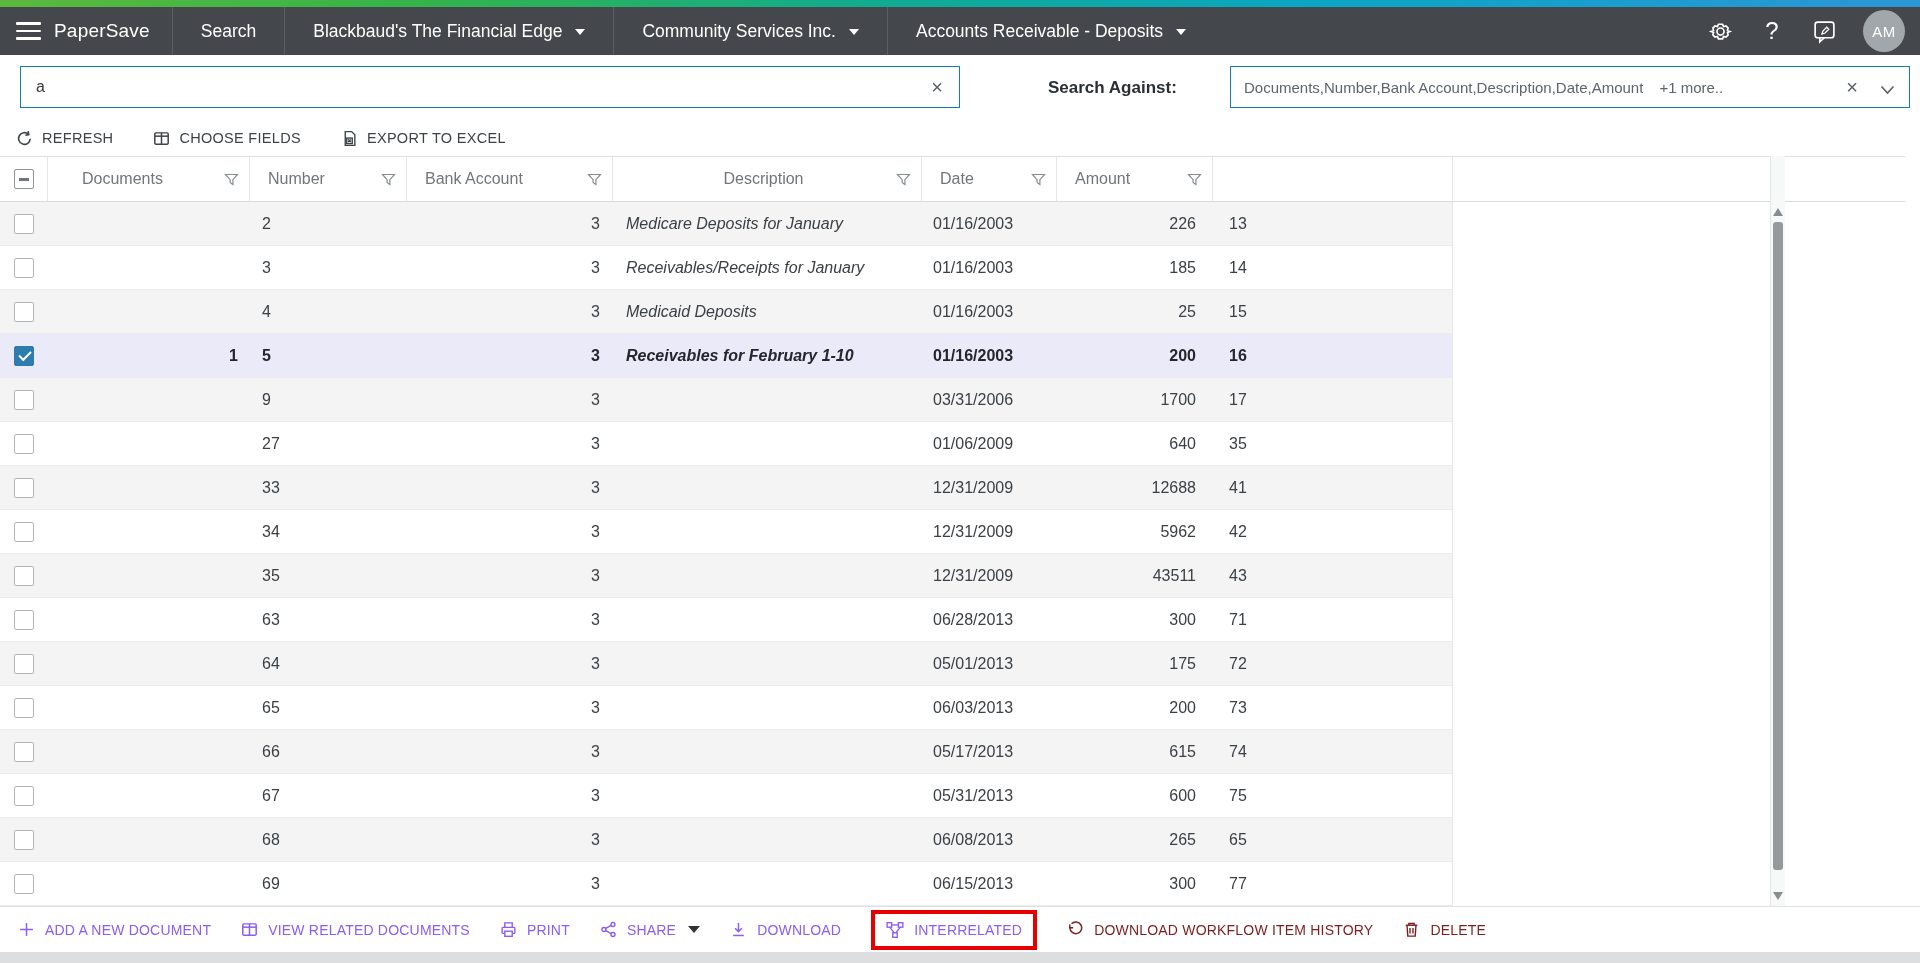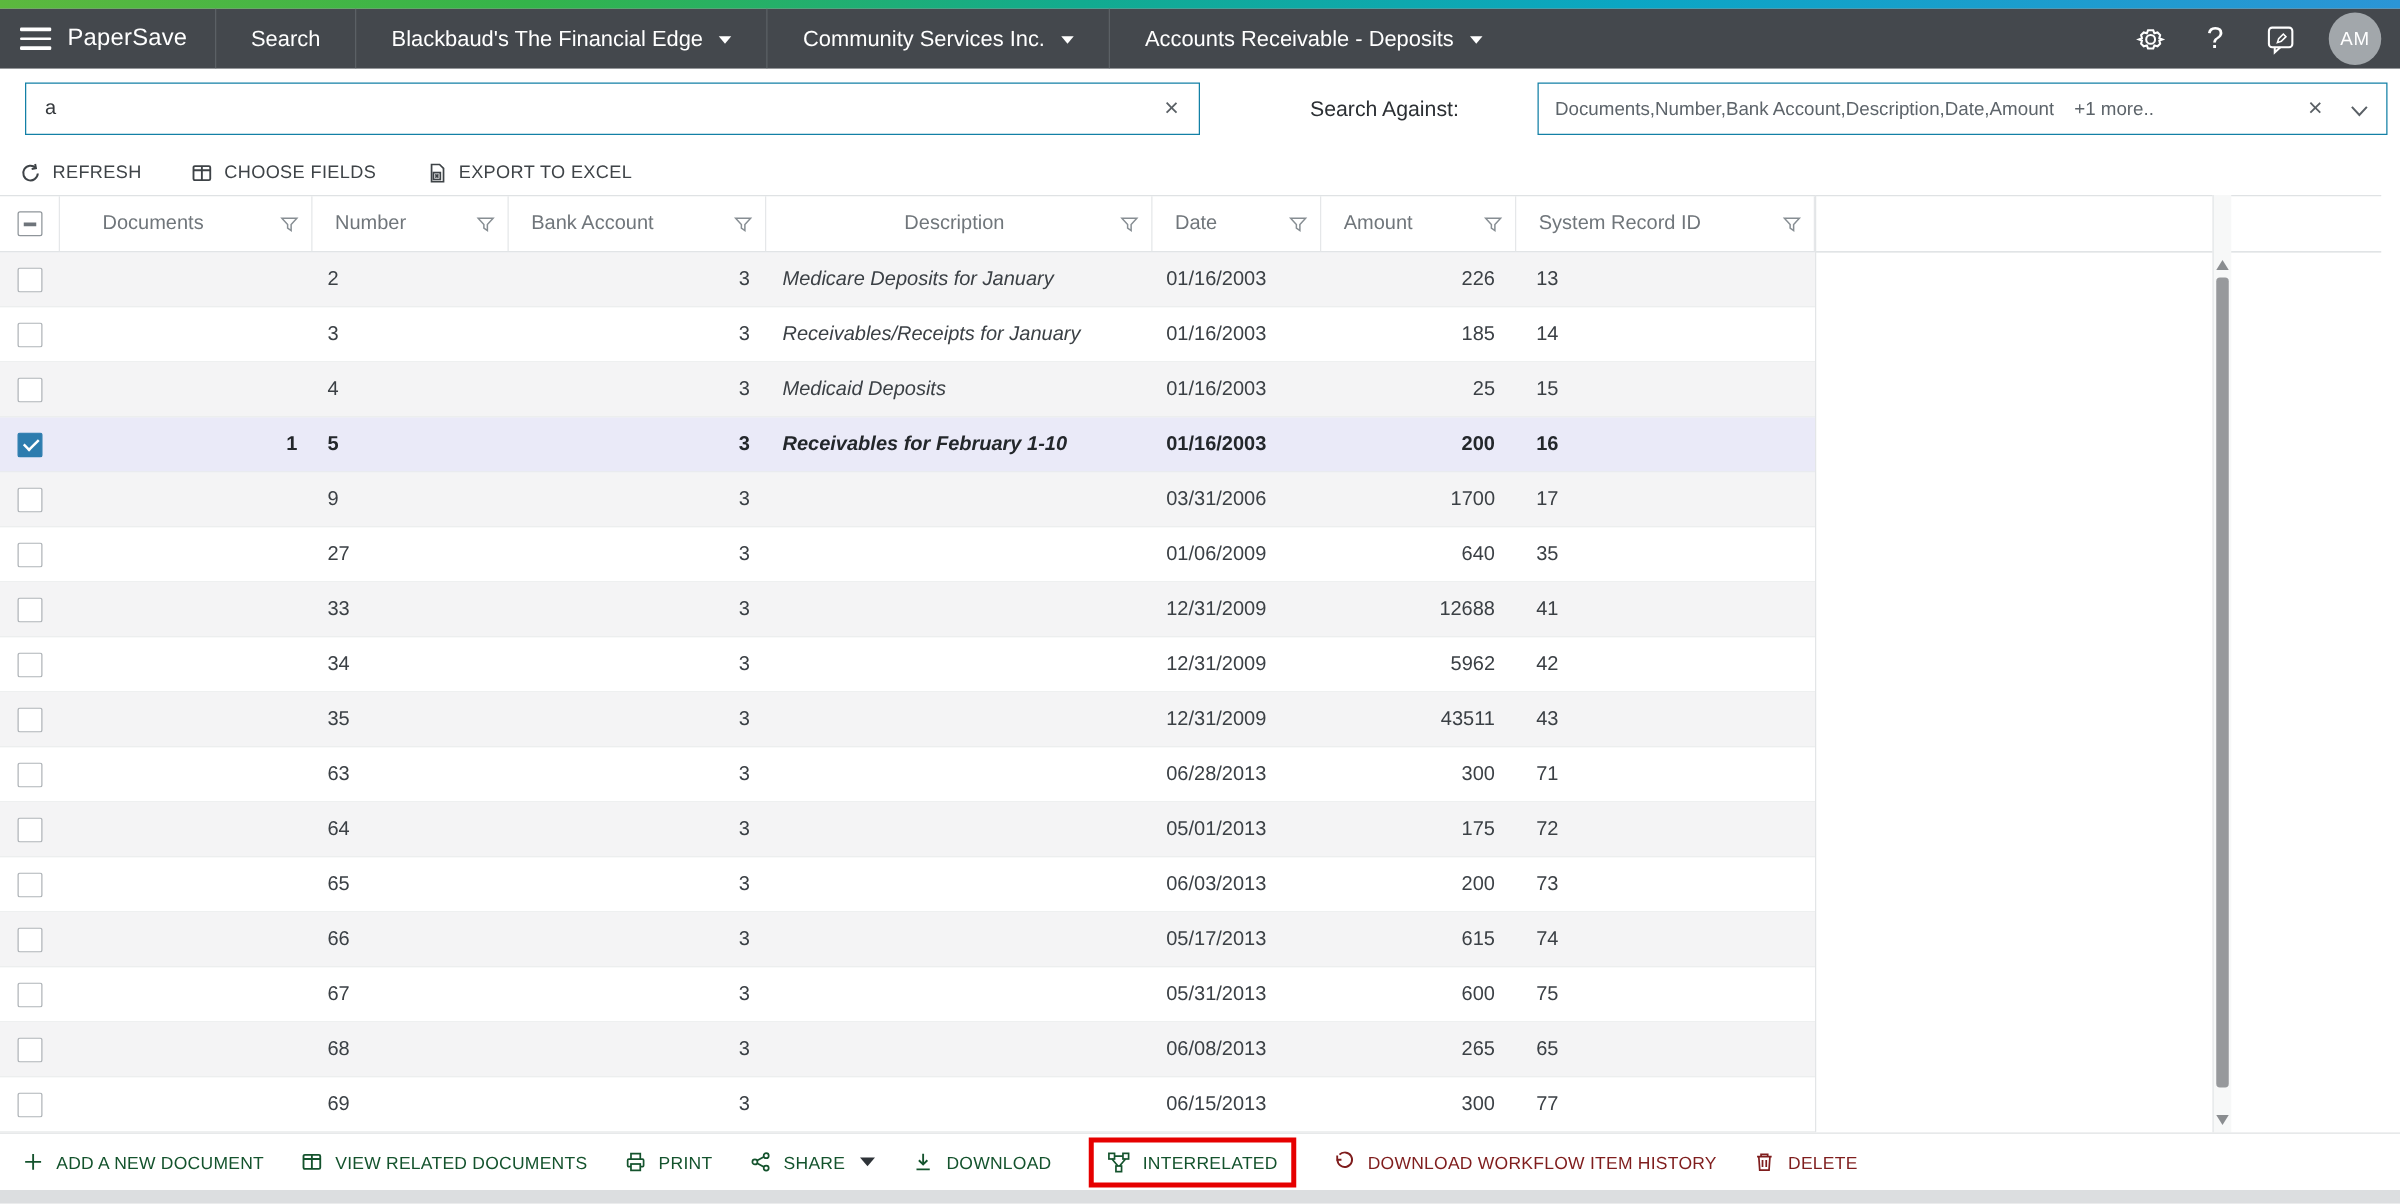--- a/index.html
+++ b/index.html
@@ -30,21 +30,21 @@
     display:flex;align-items:center;justify-content:center;letter-spacing:.5px;cursor:pointer;}
 
   
   .searchrow{position:absolute;left:0;top:55px;width:1920px;height:65px;background:#fff;}
   .sbox1{position:absolute;left:20px;top:11px;width:940px;height:42px;box-sizing:border-box;
     border:1.5px solid var(--accent);display:flex;align-items:center;background:#fff;}
   .sbox1 input{flex:1;border:none;outline:none;font:16px "Liberation Sans","DejaVu Sans",sans-serif;
     color:#34383c;padding-left:15px;background:transparent;}
   .clrx{color:#5a6065;font-size:20px;padding:0 16px;cursor:pointer;line-height:1;}
   .against-label{position:absolute;left:1048px;top:0;height:65px;display:flex;align-items:center;
-    font-size:17px;font-weight:400;color:#2b2f33;}
+    font-size:17px;font-weight:700;color:#2b2f33;}
   .sbox2{position:absolute;left:1230px;top:11px;width:680px;height:42px;box-sizing:border-box;
     border:1.5px solid var(--accent);display:flex;align-items:center;background:#fff;font-size:15px;color:#5d646a;}
   .sbox2 .fields{padding-left:13px;white-space:nowrap;overflow:hidden;}
   .sbox2 .more{margin-left:16px;white-space:nowrap;}
   .sbox2 .sp2{flex:1;}
   .sbox2 .chev{padding:4px 14px 0 6px;cursor:pointer;}
 
   
   .actionbar{position:absolute;left:0;top:120px;width:1920px;height:36px;display:flex;align-items:center;
     gap:40px;padding-left:16px;box-sizing:border-box;background:#fff;}
@@ -98,21 +98,21 @@
   .sarrow-up{position:absolute;left:2px;top:52px;width:0;height:0;cursor:pointer;
     border-left:5px solid transparent;border-right:5px solid transparent;border-bottom:8px solid #8a8d90;}
   .sarrow-dn{position:absolute;left:2px;top:736px;width:0;height:0;cursor:pointer;
     border-left:5px solid transparent;border-right:5px solid transparent;border-top:8px solid #8a8d90;}
   .sthumb{position:absolute;left:2px;top:66px;width:10px;height:648px;background:#97999c;border-radius:3px;cursor:grab;}
 
   
   .footer{position:absolute;left:0;top:906px;width:1920px;height:46px;box-sizing:border-box;background:#fff;
     border-top:1px solid #dfe2e4;display:flex;align-items:center;gap:30px;padding-left:18px;}
   .fbtn{display:flex;align-items:center;gap:10px;font-size:14px;font-weight:500;letter-spacing:.2px;
-    color:#14532d;cursor:pointer;white-space:nowrap;}
+    color:#8b5cf6;cursor:pointer;white-space:nowrap;}
   .fbtn svg{stroke:currentColor;}
   .fbtn.disabled{color:#7f1d1d;cursor:default;}
   .fbtn.hl{border:4px solid var(--red);padding:7px 11px;}
   .fcaret{width:0;height:0;border-left:6px solid transparent;border-right:6px solid transparent;
     border-top:7px solid #2e3338;margin-left:2px;}
   .bottom-strip{position:absolute;left:0;top:952px;width:1920px;height:11px;background:#dcdee0;}
 </style>
 </head>
 <body>
 
@@ -245,26 +245,20 @@
         <svg class="funnel" width="15" height="15" viewBox="0 0 15 15" fill="none" stroke="#878e93" stroke-width="1.2">
             <path d="M1.5 2.5h12l-4.6 5.2v4.8l-2.8-2V7.7z"></path>
           </svg>
       </div>
       <div class="hcell w6">
         <span class="hlabel">Amount</span>
         <svg class="funnel" width="15" height="15" viewBox="0 0 15 15" fill="none" stroke="#878e93" stroke-width="1.2">
             <path d="M1.5 2.5h12l-4.6 5.2v4.8l-2.8-2V7.7z"></path>
           </svg>
       </div>
-      <div class="hcell w7">
-        <span class="hlabel">System Record ID</span>
-        <svg class="funnel" width="15" height="15" viewBox="0 0 15 15" fill="none" stroke="#878e93" stroke-width="1.2">
-            <path d="M1.5 2.5h12l-4.6 5.2v4.8l-2.8-2V7.7z"></path>
-          </svg>
-      </div>
     </div>
     <div class="ghead-ext"></div>
     <div class="gbody">
         <div class="trow">
       <div class="tcell cbcell w0">
             <span class="cb"></span>
           </div>
       <div class="tcell c-doc w1"></div>
       <div class="tcell c-num w2">2</div>
       <div class="tcell c-bank w3">3</div>

